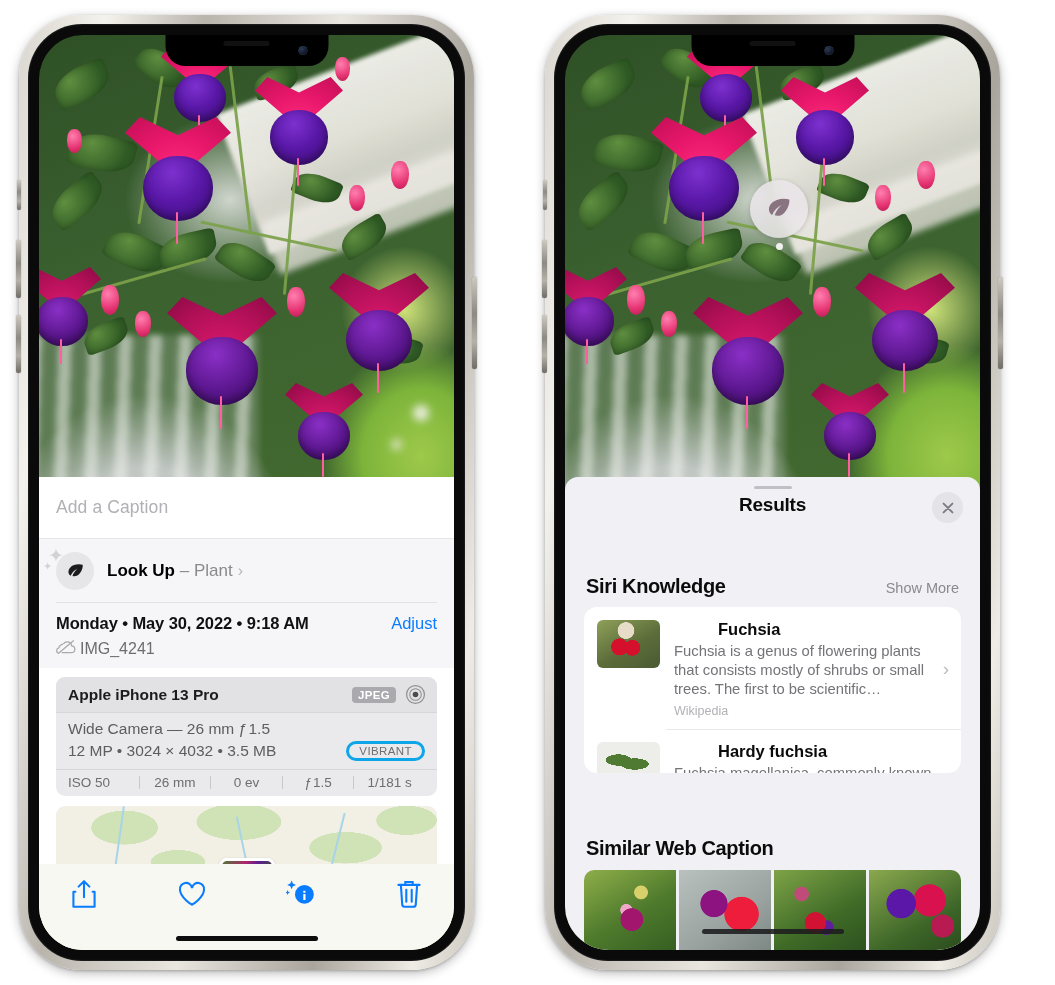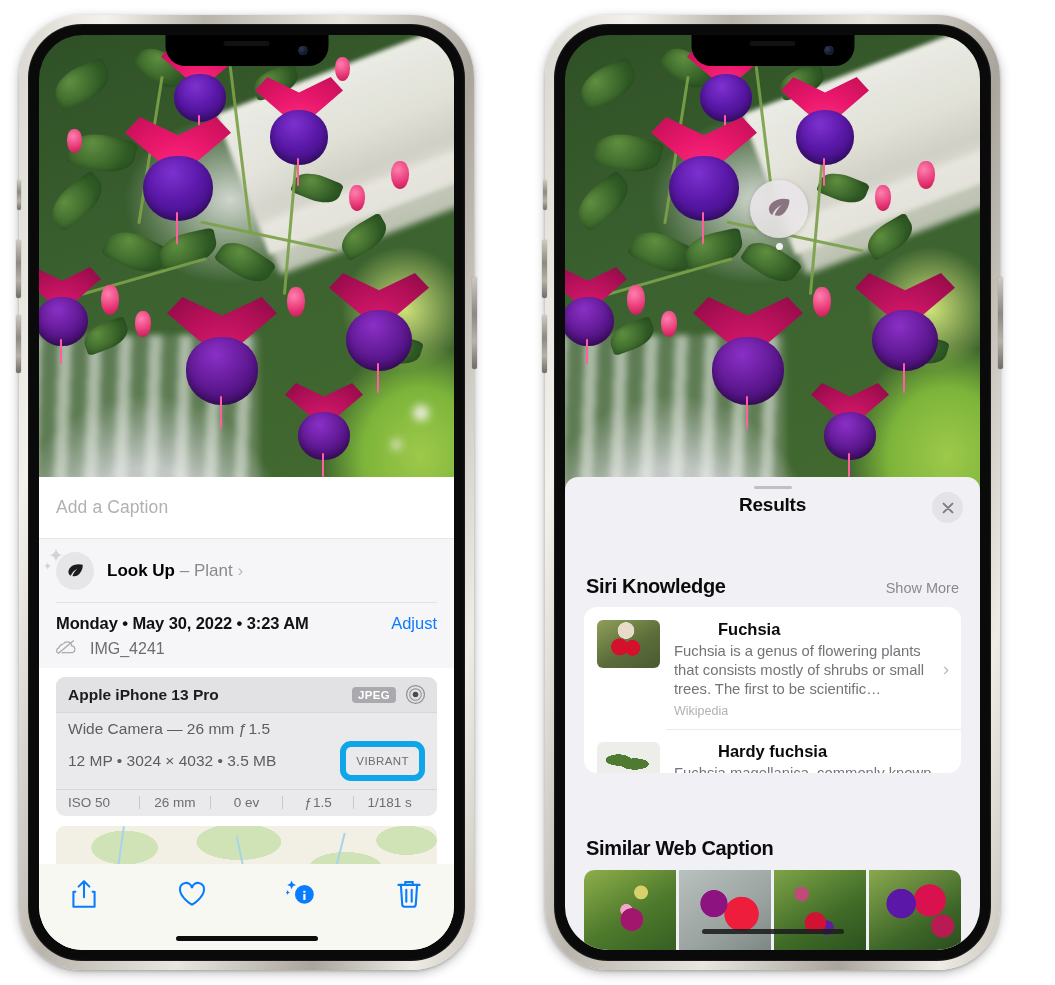--- a/index.html
+++ b/index.html
@@ -182,21 +182,21 @@
   .lookup-text .sub { font-weight:400; color:#8a8a8e; }
   .chev-sm { color:#b6b6bb; font-size:16px; margin-left:5px; }
   .lookup-row::after {
     content:""; position:absolute; left:17px; right:17px; bottom:0; height:1px; background:#e2e2e5;
   }
 
   .meta-block { background:#f6f6f8; padding:11px 17px 9px; }
   .meta-line1 { display:flex; align-items:baseline; justify-content:space-between; }
   .meta-date { font-size:16.5px; font-weight:700; color:#111; letter-spacing:-.1px; }
   .adjust-link { font-size:16.5px; color:#0a7cff; }
-  .meta-line2 { display:flex; align-items:center; gap:12px; margin-top:6px; }
+  .meta-line2 { display:flex; align-items:center; gap:2px; margin-top:6px; }
   .meta-line2 svg { width:22px; height:16px; }
   .meta-file { font-size:16px; color:#6d6d72; }
 
   .exif-card {
     margin:9px 17px 0; background:#eaeaec; border-radius:9px; overflow:hidden;
     font-size:15px; color:#5d5d62;
   }
   .exif-head {
     display:flex; align-items:center; justify-content:space-between;
     padding:7px 11px 7px 12px; background:#e2e2e4; border-bottom:1px solid #d7d7da;
@@ -206,21 +206,21 @@
   .tag-jpeg {
     background:#a9a9ae; color:#fff; font-size:11.5px; font-weight:700;
     padding:2px 6px; border-radius:4px; letter-spacing:.3px;
   }
   .raw-icon { width:21px; height:21px; }
   .exif-body { padding:7px 12px 8px; }
   .exif-l1 { font-size:15.5px; color:#5d5d62; }
   .exif-l2 { display:flex; align-items:center; justify-content:space-between; margin-top:3px; }
   .exif-l2 span.txt { font-size:15.5px; color:#5d5d62; }
   .badge-vibrant {
-    border:6px solid #0ea5e9; border-radius:11px; padding:8px 10px;
+    border:3px solid #0ea5e9; border-radius:11px; padding:1px 10px;
     font-size:11.5px; color:#6d6d72; letter-spacing:.4px;
   }
   .exif-foot {
     display:flex; align-items:center; border-top:1px solid #d7d7da;
     padding:5px 12px 6px; font-size:13.5px; color:#6d6d72;
   }
   .exif-foot .cell { flex:1; text-align:center; }
   .exif-foot .cell:first-child { text-align:left; }
   .exif-foot .cell:last-child { text-align:center; }
   .exif-foot .sep-bar { width:1px; height:13px; background:#c7c7cc; }
@@ -444,21 +444,21 @@
             <span class="lookup-text">
               <span>Look Up</span>
               <span class="sub">–</span>
               <span class="sub">Plant</span>
             </span>
             <span class="chev-sm">›</span>
           </div>
 
           <div class="meta-block">
             <div class="meta-line1">
-              <span class="meta-date">Monday • May 30, 2022 • 3:23 AM</span>
+              <span class="meta-date">Monday • May 30, 2022 • 9:18 AM</span>
               <span class="adjust-link">Adjust</span>
             </div>
             <div class="meta-line2">
               <span>
                 <svg viewBox="0 0 28 20">
                     <path fill="none" stroke="#a9a9ae" stroke-width="1.6" d="M7.2 17.2h12.2c2.7 0 4.6-2 4.6-4.4 0-2.3-1.7-4.1-4-4.3-.5-3-2.9-5-5.8-5-2 0-3.8 1-4.8 2.6"></path>
                     <path fill="none" stroke="#a9a9ae" stroke-width="1.6" d="M9 6.3C6.3 6.8 4.2 8.6 3.6 11 1.9 11.5.8 13 .8 14.7c0 1.4.7 2.5 1.8 2.5"></path>
                     <path stroke="#a9a9ae" stroke-width="1.7" d="M2.4 18.6 22.6 1.8"></path>
                   </svg>
               </span>

